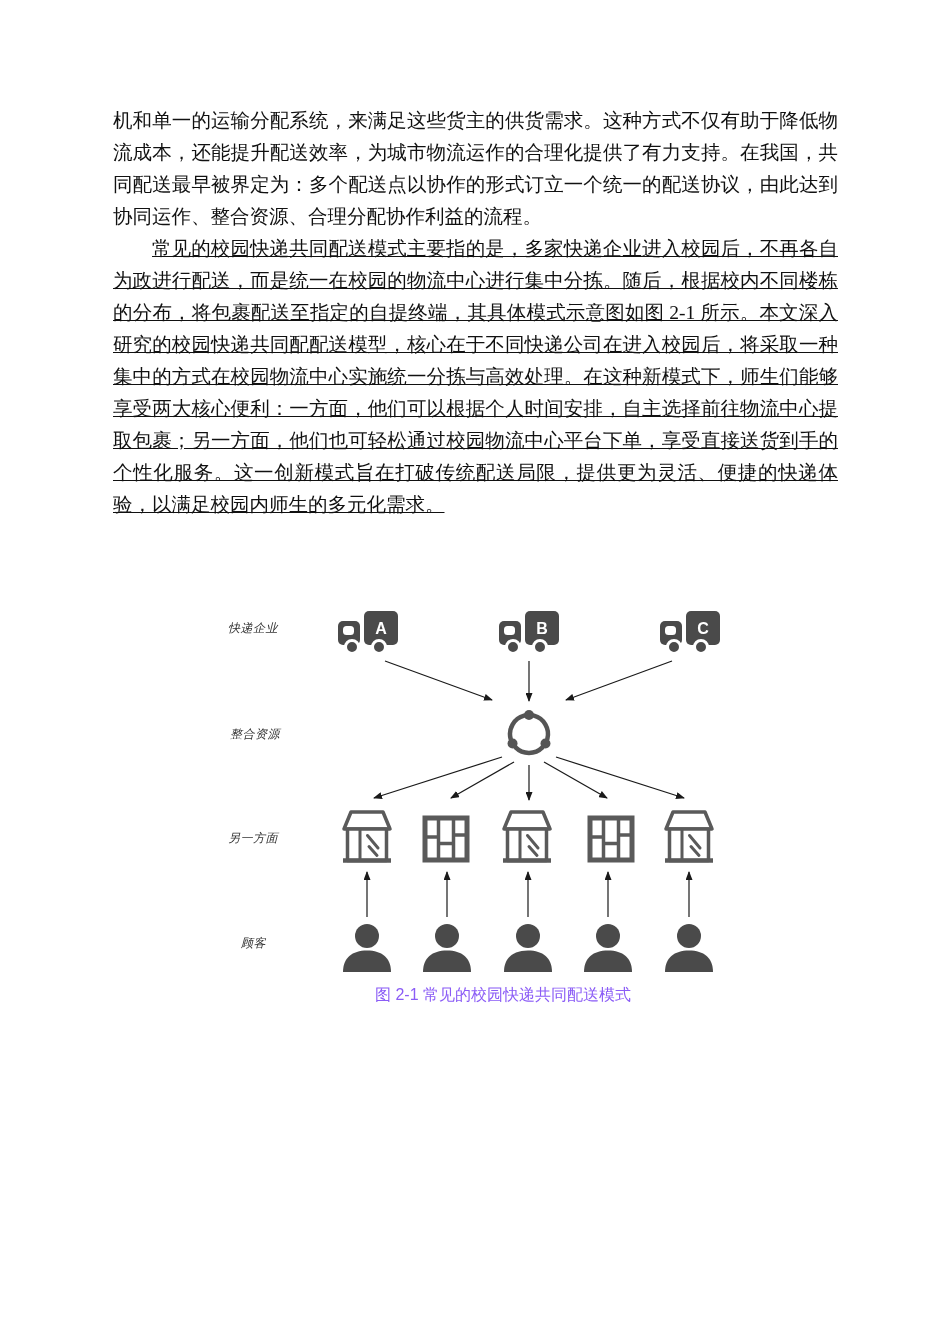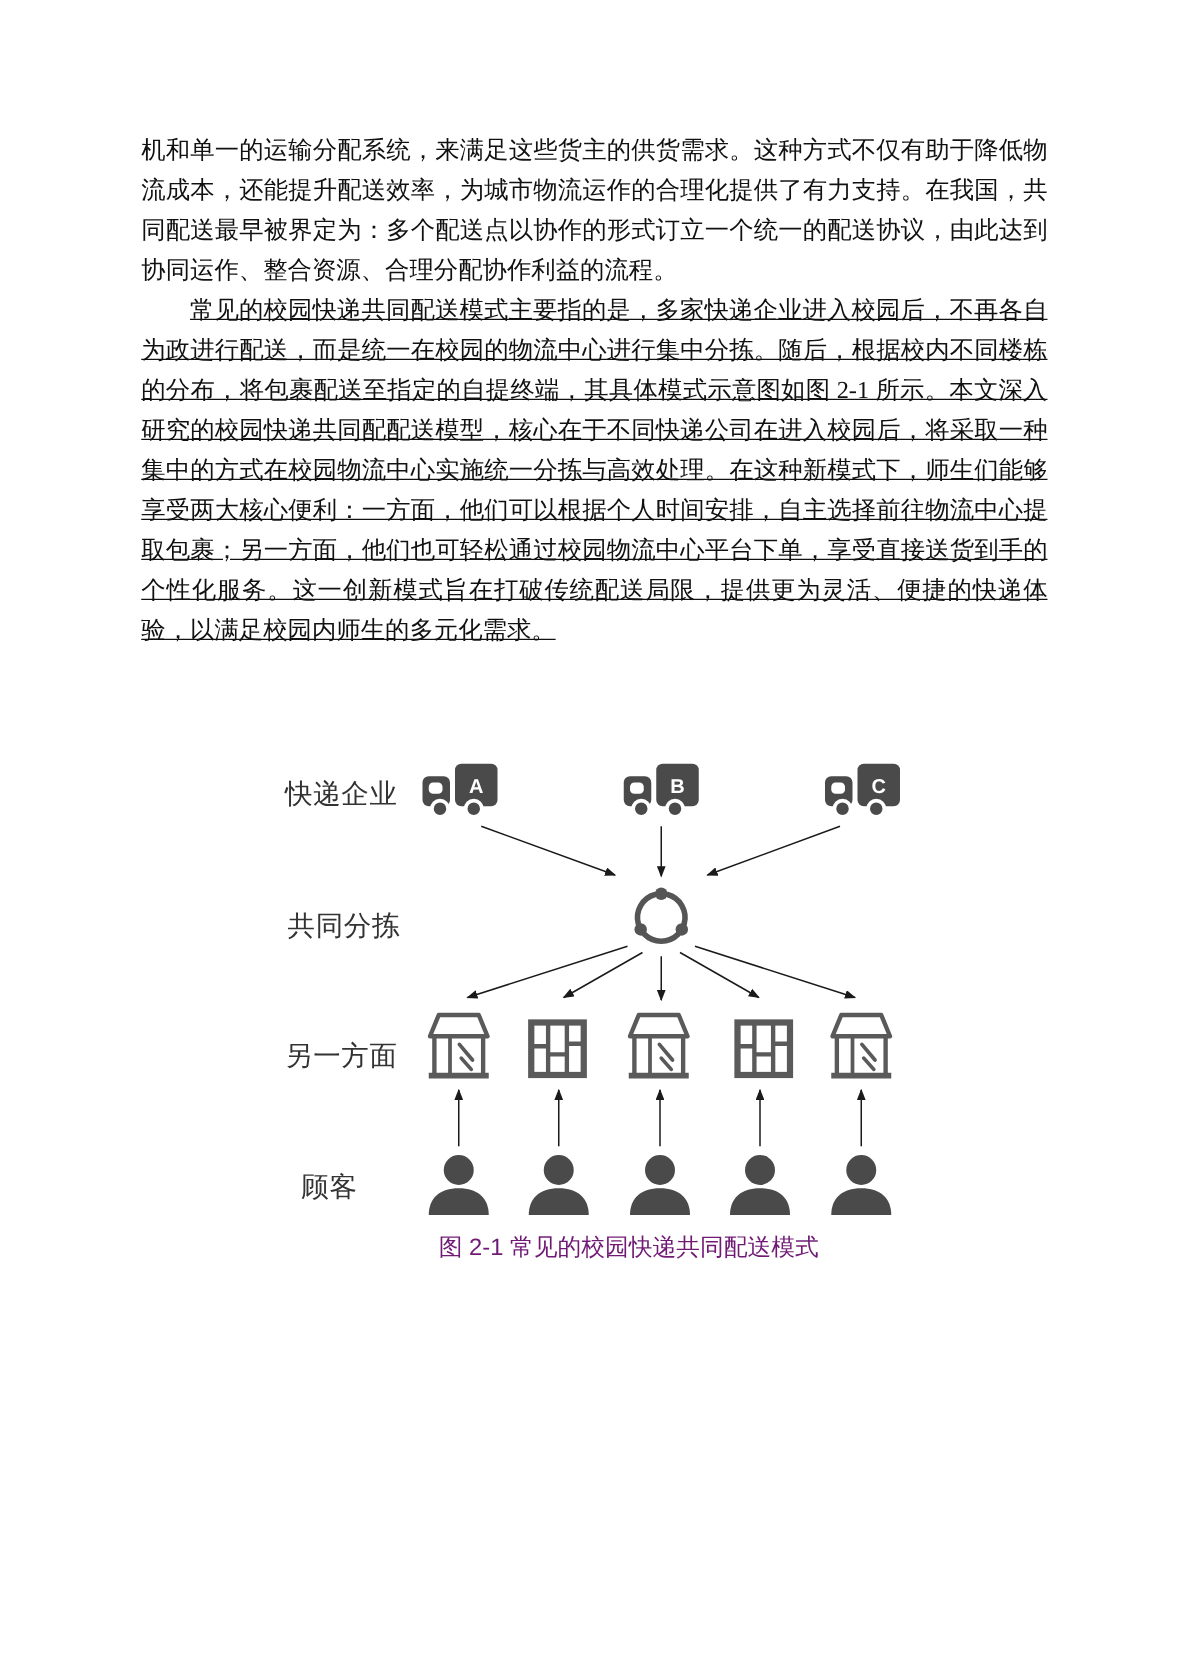--- a/index.html
+++ b/index.html
@@ -23,36 +23,37 @@
   }
   .text-block p { margin: 0; }
   .text-block p.indent { text-indent: 2em; text-decoration: underline; }
 
   .diagram { position: absolute; inset: 0; }
   .arrows { position: absolute; left: 0; top: 0; pointer-events: none; }
 
   .row-label {
     position: absolute;
     font-family: "Liberation Sans", sans-serif;
-    font-size: 22px;
+    font-size: 12px;
     color: #333333;
     white-space: nowrap;
     letter-spacing: 0.5px;
+    font-style: italic;
   }
   .icon { position: absolute; }
 
   .caption {
     position: absolute;
     left: 503px;
     top: 985px;
     transform: translateX(-50%);
     font-family: "Liberation Sans", sans-serif;
-    font-size: 19px;
+    font-size: 16px;
     font-weight: 500;
-    color: #701a75;
+    color: #8b5cf6;
     white-space: nowrap;
   }
   .truck-letter {
     font-family: "Liberation Sans", sans-serif;
     font-weight: bold;
     font-size: 16px;
     fill: #ffffff;
   }
 </style>
 </head>
@@ -84,21 +85,21 @@
         <line x1="556" y1="757" x2="684" y2="798" marker-end="url(#ah)"></line>
         <line x1="367" y1="917" x2="367" y2="872" marker-end="url(#ah)"></line>
         <line x1="447" y1="917" x2="447" y2="872" marker-end="url(#ah)"></line>
         <line x1="528" y1="917" x2="528" y2="872" marker-end="url(#ah)"></line>
         <line x1="608" y1="917" x2="608" y2="872" marker-end="url(#ah)"></line>
         <line x1="689" y1="917" x2="689" y2="872" marker-end="url(#ah)"></line>
       </g>
     </svg>
 
     <div class="row-label" style="left:228px; top:620px;">快递企业</div>
-    <div class="row-label" style="left:230px; top:726px;">共同分拣</div>
+    <div class="row-label" style="left:230px; top:726px;">整合资源</div>
     <div class="row-label" style="left:228px; top:830px;">另一方面</div>
     <div class="row-label" style="left:241px; top:935px;">顾客</div>
 
     <svg class="icon" style="left:337px; top:610px;" width="62" height="45" viewBox="0 0 62 45">
       <rect x="27" y="1" width="34" height="34" rx="5" fill="#4a4a4a"></rect>
       <rect x="1" y="11" width="22" height="24" rx="5" fill="#4a4a4a"></rect>
       <rect x="6" y="16" width="11" height="9" rx="3.5" fill="#ffffff"></rect>
       <circle cx="15" cy="37" r="6.5" fill="#4a4a4a" stroke="#ffffff" stroke-width="3"></circle>
       <circle cx="42" cy="37" r="6.5" fill="#4a4a4a" stroke="#ffffff" stroke-width="3"></circle>
       <text class="truck-letter" x="44" y="24" text-anchor="middle">A</text>

